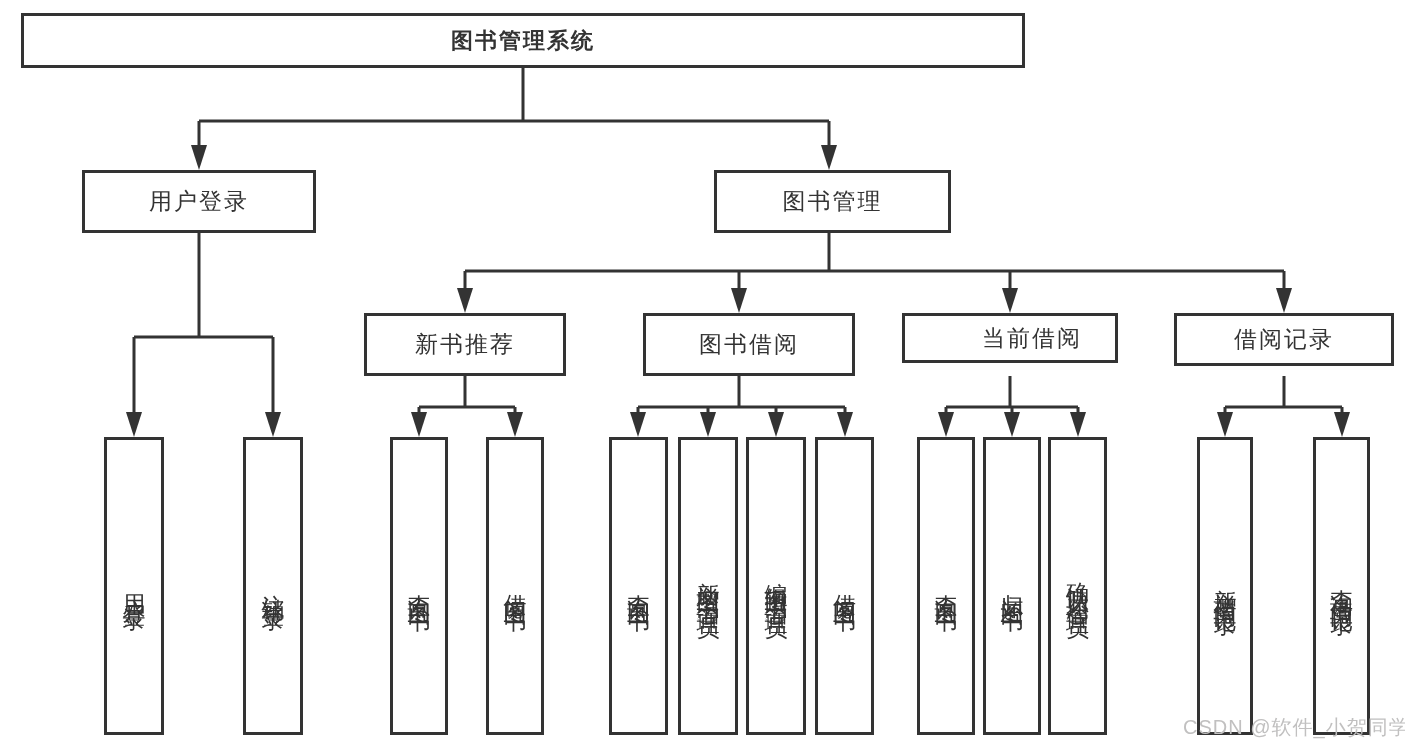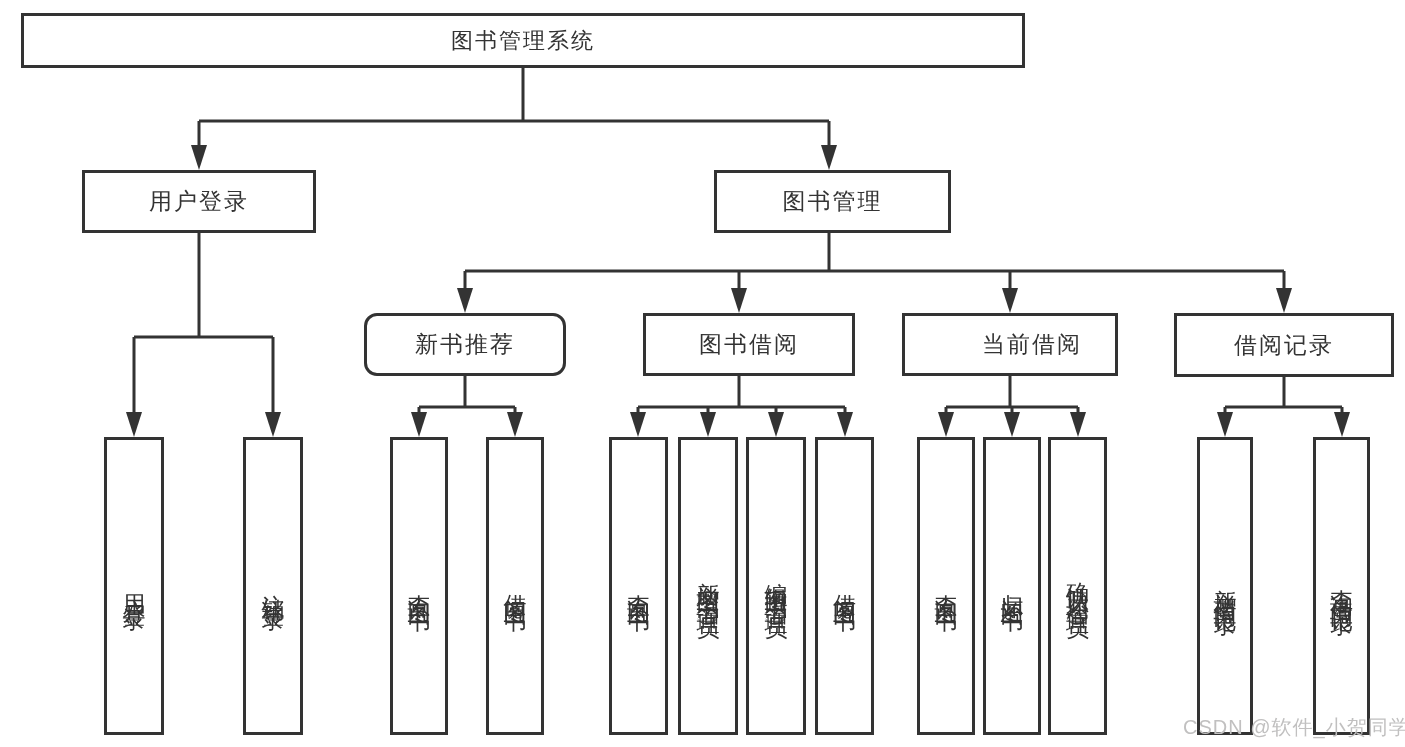--- a/index.html
+++ b/index.html
@@ -107,41 +107,41 @@
       <polygon points="1070,412 1086,412 1078,437"></polygon>
     </g>
 
     <g>
       <path d="M1284 376 V407 M1225 407 H1342 M1225 407 V414 M1342 407 V414"></path>
       <polygon points="1217,412 1233,412 1225,437"></polygon>
       <polygon points="1334,412 1350,412 1342,437"></polygon>
     </g>
   </svg>
 
-  <div class="node" style="left:21px;top:13px;width:1004px;height:55px;">
+  <div class="node" style="left:21px;top:13px;width:1004px;height:55px;font-weight:bold;">
     <span class="hlabel">图书管理系统</span>
   </div>
 
   <div class="node lvl" style="left:82px;top:170px;width:234px;height:63px;">
     <span class="hlabel">用户登录</span>
   </div>
   <div class="node lvl" style="left:714px;top:170px;width:237px;height:63px;">
     <span class="hlabel">图书管理</span>
   </div>
 
-  <div class="node lvl" style="left:364px;top:313px;width:202px;height:63px;border-radius:13px;">
+  <div class="node lvl" style="left:364px;top:313px;width:202px;height:63px;">
     <span class="hlabel">新书推荐</span>
   </div>
   <div class="node lvl" style="left:633px;top:313px;width:212px;height:63px;margin-left:10px;">
     <span class="hlabel">图书借阅</span>
   </div>
-  <div class="node lvl" style="left:902px;top:313px;width:216px;height:63px;padding-left:44px;">
+  <div class="node lvl" style="left:902px;top:313px;width:216px;height:50px;padding-left:44px;">
     <span class="hlabel">当前借阅</span>
   </div>
-  <div class="node lvl" style="left:1174px;top:313px;width:220px;height:64px;">
+  <div class="node lvl" style="left:1174px;top:313px;width:220px;height:53px;">
     <span class="hlabel">借阅记录</span>
   </div>
 
   <div class="leaf" style="left:104px;top:437px;width:60px;height:298px;">
     <span class="vtext">用户登录</span>
   </div>
   <div class="leaf" style="left:243px;top:437px;width:60px;height:298px;">
     <span class="vtext">注销登录</span>
   </div>
 

